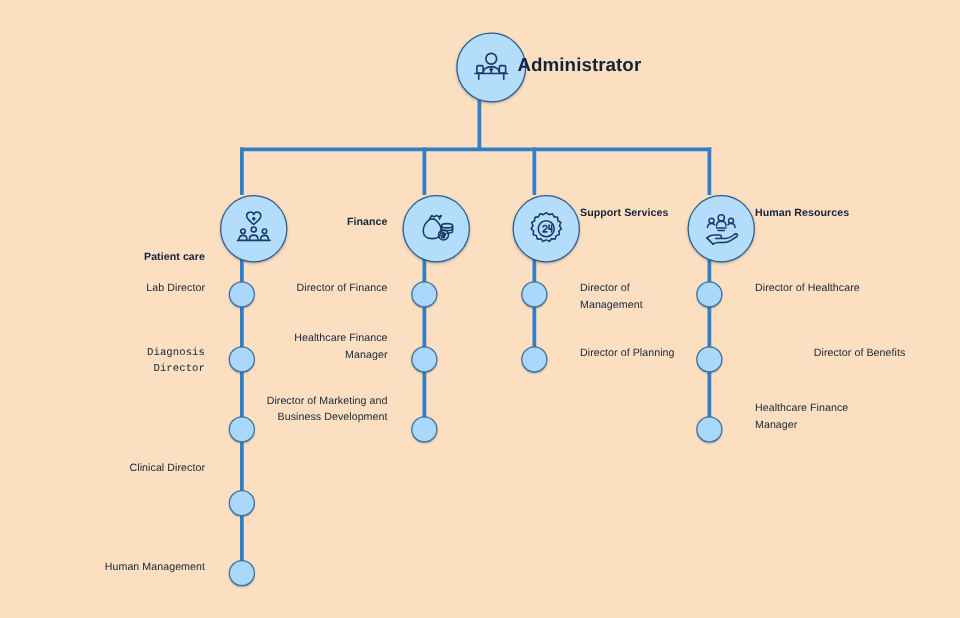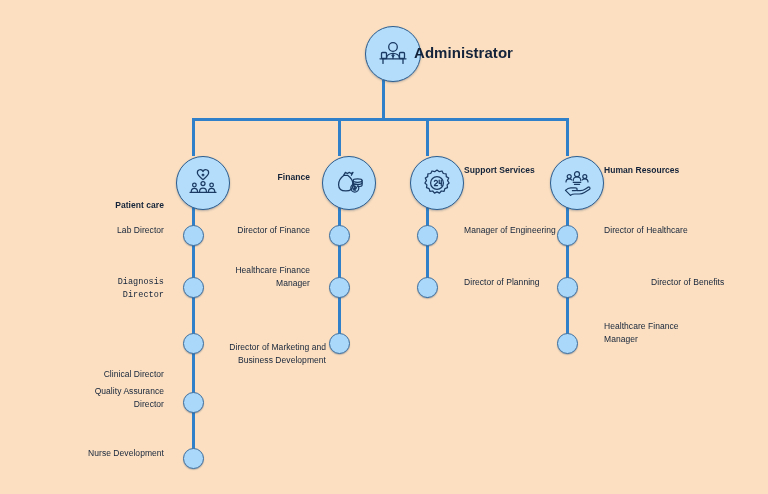--- a/index.html
+++ b/index.html
@@ -136,24 +136,23 @@
   <div class="node-small" style="left:183px; top:225px;"></div>
   <div class="label lbl-left" style="left:80px; top:224px; width:84px;">Lab Director</div>
 
   <div class="node-small" style="left:183px; top:277px;"></div>
   <div class="label lbl-left" style="left:80px; top:276px; width:84px;font-family:Liberation Mono, monospace;">Diagnosis Director</div>
 
   <div class="node-small" style="left:183px; top:333px;"></div>
   <div class="label lbl-left" style="left:80px; top:332px; width:84px;margin-top:36px;">Clinical Director</div>
 
   <div class="node-small" style="left:183px; top:392px;"></div>
-  <div class="label lbl-left" style="left:80px; top:385px; width:84px;">Quality Assurance Director</div>
 
   <div class="node-small" style="left:183px; top:448px;"></div>
-  <div class="label lbl-left" style="left:76px; top:447px; width:88px;">Nurse Development</div>
+  <div class="label lbl-left" style="left:76px; top:447px; width:88px;">Human Management</div>
 
   <div class="node-big" style="left:322px; top:156px;">
     <span>
       <svg class="icon-svg" width="32" height="32" viewBox="0 0 32 32" fill="none" stroke="#1b3a63" stroke-width="1.25" stroke-linecap="round" stroke-linejoin="round">
         <path d="M10.6 8.3l1.8-2.9 1.9 1.1 2-1.1 1.9 1.1 1.8-1.1-1.6 2.9"></path>
         <path d="M11 8.3c-3.2 2.3-5.4 5.8-5.4 9.4 0 4 2.9 6.2 7.2 6.2s7.2-2.2 7.2-6.2c0-3.6-2.2-7.1-5.4-9.4z"></path>
         <circle cx="21.8" cy="21" r="4"></circle>
         <path d="M21.8 18.9v4.3M20.8 19.9h1.8a.8.8 0 0 1 0 1.6h-1.6a.8.8 0 0 0 0 1.6h1.8"></path>
         <ellipse cx="24.6" cy="13.6" rx="4.5" ry="1.7"></ellipse>
         <path d="M20.1 13.6v2.1c0 .9 2 1.7 4.5 1.7s4.5-.8 4.5-1.7v-2.1"></path>
@@ -164,36 +163,36 @@
   </div>
   <div class="label label-head lbl-left" style="left:226px; top:171px; width:84px;">Finance</div>
 
   <div class="node-small" style="left:329px; top:225px;"></div>
   <div class="label lbl-left" style="left:222px; top:224px; width:88px;">Director of Finance</div>
 
   <div class="node-small" style="left:329px; top:277px;"></div>
   <div class="label lbl-left" style="left:222px; top:264px; width:88px;">Healthcare Finance Manager</div>
 
   <div class="node-small" style="left:329px; top:333px;"></div>
-  <div class="label lbl-left" style="left:228px; top:314px; width:98px;margin-top:27px;">Director of Marketing and Business Development</div>
+  <div class="label lbl-left" style="left:212px; top:314px; width:98px;">Director of Marketing and Business Development</div>
 
   <div class="node-big" style="left:410px; top:156px;">
     <span>
       <svg class="icon-svg" width="32" height="32" viewBox="0 0 32 32" fill="none" stroke="#1b3a63" stroke-width="1.25" stroke-linecap="round" stroke-linejoin="round">
         <path d="M16 3.1l2.3 1.6 2.7-.7 1.3 2.5 2.8.3.2 2.8 2.4 1.4-1.1 2.6 1.5 2.4-2 1.9.4 2.8-2.6.9-.8 2.7-2.8-.3-1.8 2.1-2.5-1.2-2.5 1.2-1.8-2.1-2.8.3-.8-2.7-2.6-.9.4-2.8-2-1.9 1.5-2.4-1.1-2.6 2.4-1.4.2-2.8 2.8-.3 1.3-2.5 2.7.7z"></path>
         <circle cx="16" cy="16" r="6.4"></circle>
         <path d="M13.4 14.4a1.6 1.6 0 0 1 3.1.5c0 1.4-3.1 2.3-3.1 3.6h3.1"></path>
         <path d="M18.2 13.1v3.2h2.4M20.3 13.1v5.4"></path>
       </svg>
     </span>
   </div>
   <div class="label label-head lbl-right" style="left:464px; top:164px; width:88px;">Support Services</div>
 
   <div class="node-small" style="left:417px; top:225px;"></div>
-  <div class="label lbl-right" style="left:464px; top:224px; width:92px;">Manager of Engineering</div>
+  <div class="label lbl-right" style="left:464px; top:224px; width:92px;">Director of Management</div>
 
   <div class="node-small" style="left:417px; top:277px;"></div>
   <div class="label lbl-right" style="left:464px; top:276px; width:92px;">Director of Planning</div>
 
   <div class="node-big" style="left:550px; top:156px;">
     <span>
       <svg class="icon-svg" width="32" height="32" viewBox="0 0 32 32" fill="none" stroke="#1b3a63" stroke-width="1.2" stroke-linecap="round" stroke-linejoin="round">
         <circle cx="16" cy="7.2" r="2.5"></circle>
         <path d="M12.2 13.7c0-2.3 1.7-3.7 3.8-3.7s3.8 1.4 3.8 3.7"></path>
         <circle cx="8.2" cy="9.6" r="2"></circle>

